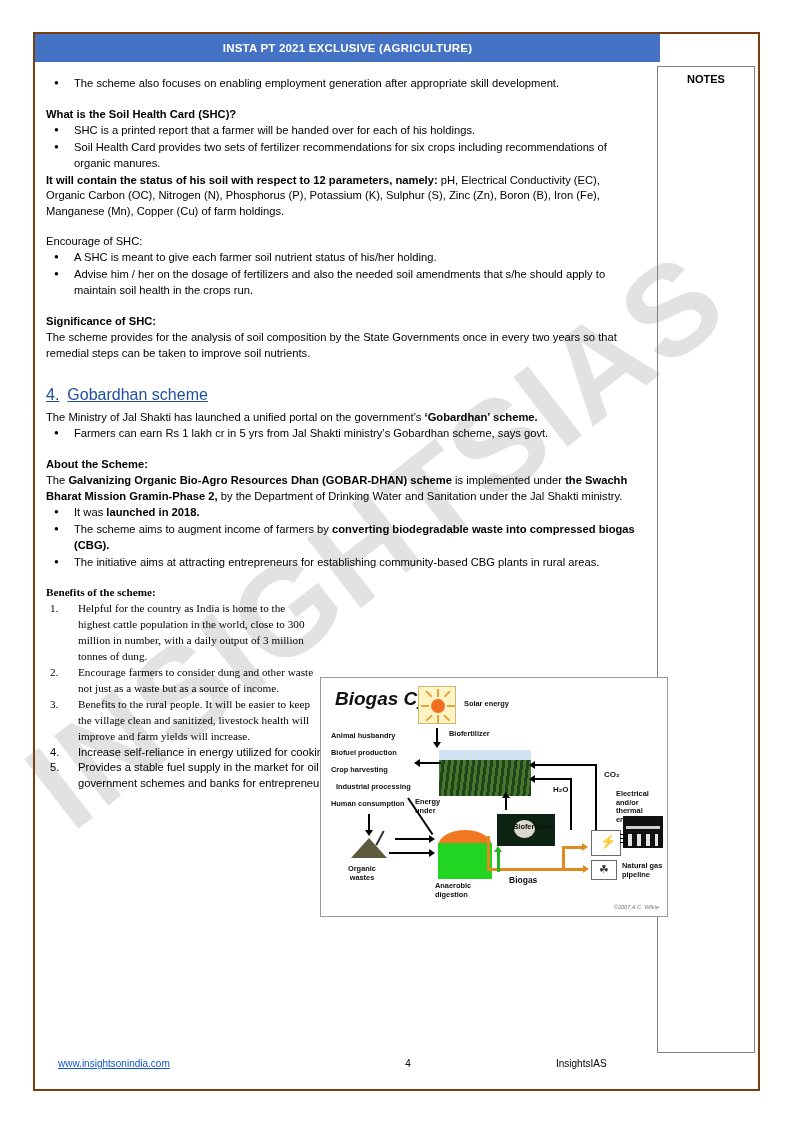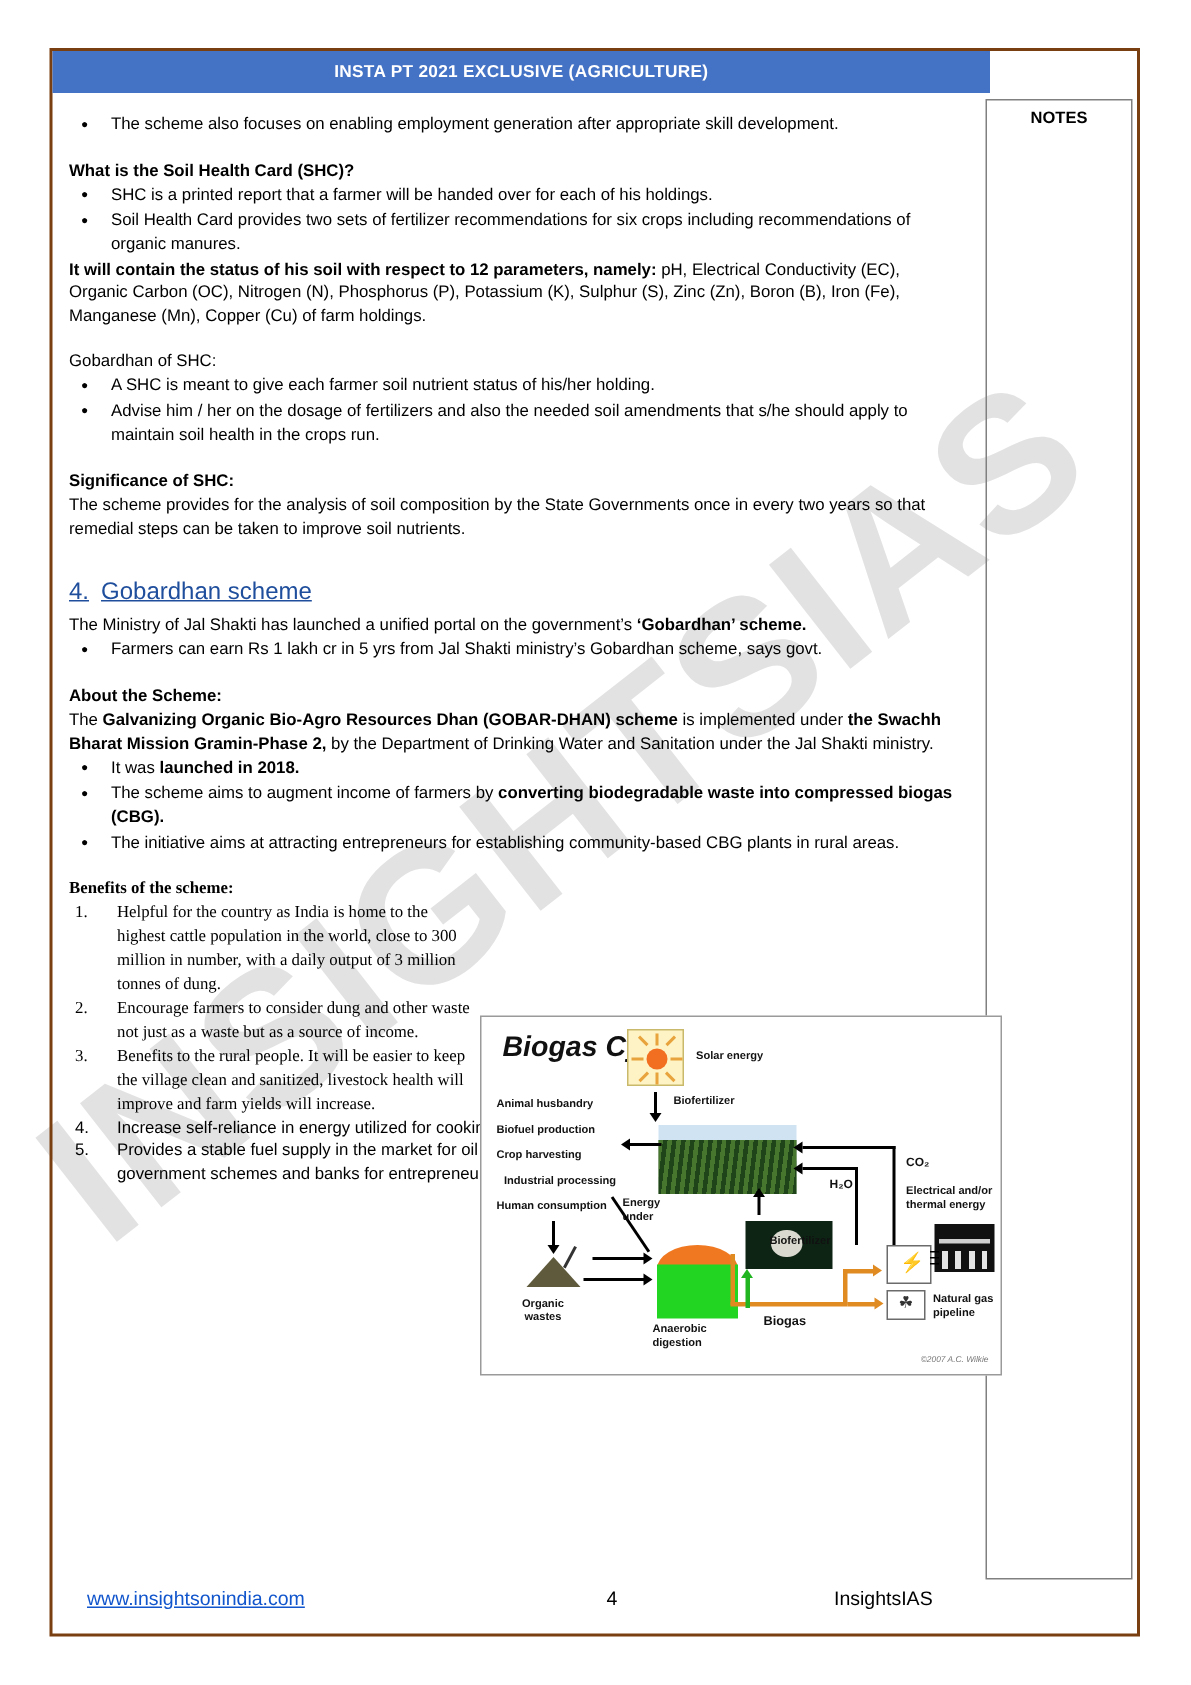--- a/index.html
+++ b/index.html
@@ -289,21 +289,21 @@
   }
 
   
   #footer {
     position: absolute;
     left: 58px; top: 1058px;
     width: 700px;
     z-index: 3;
     display: flex;
     align-items: flex-start;
-    font-size: 13px;
+    font-size: 10px;
   }
   #footer .url {
     color: #1155cc;
     text-decoration: underline;
     width: 250px;
   }
   #footer .pageno {
     width: 200px;
     text-align: center;
     color: #000;
@@ -344,21 +344,21 @@
 
     <ul class="bul">
       <li>SHC is a printed report that a farmer will be handed over for each of his holdings.</li>
       <li>Soil Health Card provides two sets of fertilizer recommendations for six crops including recommendations of organic manures.</li>
     </ul>
 
     <div class="p"><span class="bold">It will contain the status of his soil with respect to 12 parameters, namely:</span><span> pH, Electrical Conductivity (EC), Organic Carbon (OC), Nitrogen (N), Phosphorus (P), Potassium (K), Sulphur (S), Zinc (Zn), Boron (B), Iron (Fe), Manganese (Mn), Copper (Cu) of farm holdings.</span></div>
 
     <div class="spacer14"></div>
 
-    <div class="p">Gobardhan of SHC:</div>
+    <div class="p">Encourage of SHC:</div>
 
     <ul class="bul">
       <li>A SHC is meant to give each farmer soil nutrient status of his/her holding.</li>
       <li>Advise him / her on the dosage of fertilizers and also the needed soil amendments that s/he should apply to maintain soil health in the crops run.</li>
     </ul>
 
     <div class="spacer14"></div>
 
     <div class="p bold">Significance of SHC:</div>
     <div class="p">The scheme provides for the analysis of soil composition by the State Governments once in every two years so that remedial steps can be taken to improve soil nutrients.</div>
@@ -483,21 +483,21 @@
 
     <div class="boxicon" style="left:270px; top:152px; width:30px; height:26px;"></div>
     <div class="bolt" style="left:279px; top:157px;">⚡</div>
 
     <div class="boxicon" style="left:270px; top:182px; width:26px; height:20px;"></div>
     <div class="pipeglyph" style="left:278px; top:186px;">☘</div>
     <div class="fl" style="left:301px; top:184px;">Natural gas
 pipeline</div>
 
     <div class="powerplant" style="left:302px; top:138px; width:40px; height:32px;"></div>
-    <div class="fl" style="left:283px; top:112px;">Electrical and/or
+    <div class="fl" style="left:295px; top:112px;">Electrical and/or
 thermal energy</div>
 
     <div class="ln" style="left:299px; top:156px; width:6px; height:1.2px;"></div>
     <div class="ln" style="left:299px; top:160px; width:6px; height:1.2px;"></div>
     <div class="ln" style="left:299px; top:164px; width:6px; height:1.2px;"></div>
 
     <div class="ln" style="left:249px; top:100px; width:2px; height:52px;"></div>
     <div class="ln" style="left:214px; top:100px; width:37px; height:2px;"></div>
     <div class="ah left" style="left:208px; top:97px;"></div>
     <div class="fl" style="left:232px; top:107px; font-size:8px;">H₂O</div>

